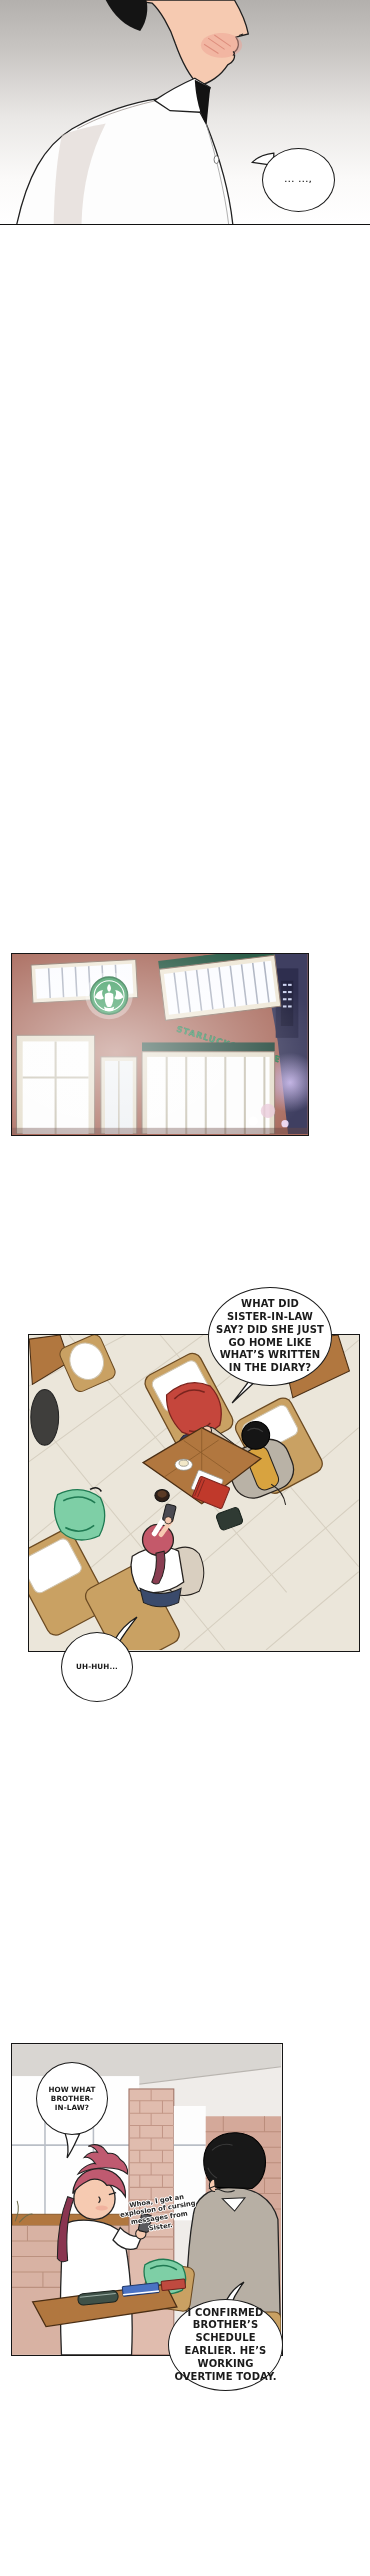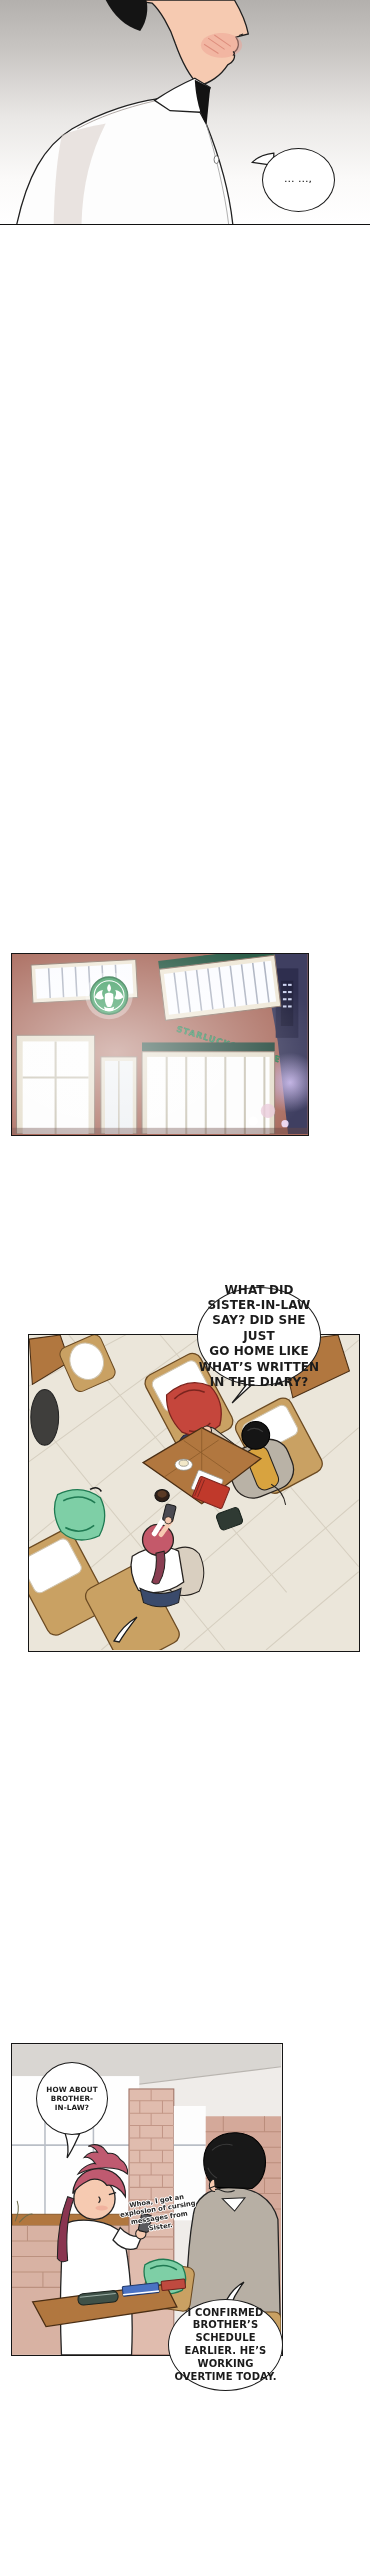--- a/index.html
+++ b/index.html
@@ -216,32 +216,35 @@
         <path d="M243,386 L262,356" stroke="#ffffff" stroke-width="10" stroke-linecap="round"></path>
         <rect x="262" y="330" width="20" height="32" rx="4" transform="rotate(14 272 346)" fill="#4a4a52" stroke="#1c1c1c" stroke-width="2"></rect>
         <circle cx="270" cy="360" r="7" fill="#f6cab1" stroke="#26221f" stroke-width="1.5"></circle>
       </g>
     </svg>
   </section>
 
   <svg class="tail" style="left:230px;top:1371px;" width="30" height="35" viewBox="0 0 58 68">
     <path d="M48,4 C34,24 20,42 4,62 C22,46 38,30 54,16 Z" fill="#fff" stroke="#1b1b1b" stroke-width="2.5"></path>
   </svg>
-  <div class="bubble" style="left:197px;top:1287px;width:124px;height:99px;font-size:12px;align-items:center;">
+  <div class="bubble" style="left:208px;top:1287px;width:124px;height:99px;font-size:10px;align-items:center;">
     <span>WHAT DID
 SISTER-IN-LAW
 SAY? DID SHE JUST
 GO HOME LIKE
 WHAT’S WRITTEN
 IN THE DIARY?</span>
   </div>
 
   <svg class="tail" style="left:112px;top:1616px;" width="27" height="27" viewBox="0 0 52 52">
     <path d="M4,48 C14,30 28,14 48,2 C34,20 22,36 14,50 Z" fill="#fff" stroke="#1b1b1b" stroke-width="2.5"></path>
   </svg>
+  <div class="bubble" style="left:61px;top:1632px;width:72px;height:70px;font-size:7.2px;">
+    <span>UH-HUH...</span>
+  </div>
 
   <section class="panel bordered" style="left:11.3px;top:2043px;width:272px;height:313px;background:#efece9;">
     <svg width="269" height="311" viewBox="0 0 522 603">
 
       <path d="M0,0 L522,0 L522,44 L0,108 Z" fill="#d9d6d2"></path>
       <path d="M0,108 L522,44" stroke="#b9b5b0" stroke-width="2"></path>
 
       <rect x="0" y="62" width="247" height="268" fill="#fefefe"></rect>
       <path d="M64,70 V330 M158,66 V330 M0,196 H247" stroke="#b9bec6" stroke-width="3"></path>
       <rect x="0" y="330" width="247" height="22" fill="#b1773f" stroke="#7a4e20" stroke-width="1.5"></rect>
@@ -304,21 +307,21 @@
       </g>
 
       <rect x="448" y="520" width="74" height="83" rx="12" fill="#c9a163" stroke="#6b4a22" stroke-width="2"></rect>
     </svg>
   </section>
 
   <svg class="tail" style="left:63px;top:2131px;" width="18.5" height="30" viewBox="0 0 36 58">
     <path d="M4,4 C10,22 12,36 8,52 C20,34 26,18 32,6 Z" fill="#fff" stroke="#1b1b1b" stroke-width="2.5"></path>
   </svg>
   <div class="bubble" style="left:36px;top:2062px;width:72px;height:73px;font-size:7.2px;">
-    <span>HOW ABOUT
+    <span>HOW WHAT
 BROTHER-
 IN-LAW?</span>
   </div>
 
   <div class="hand" style="left:117px;top:2188px;width:82px;font-size:6.7px;transform:rotate(-9deg);">
     <span>Whoa, I got an
 explosion of cursing
 messages from Sister.</span>
   </div>
 

